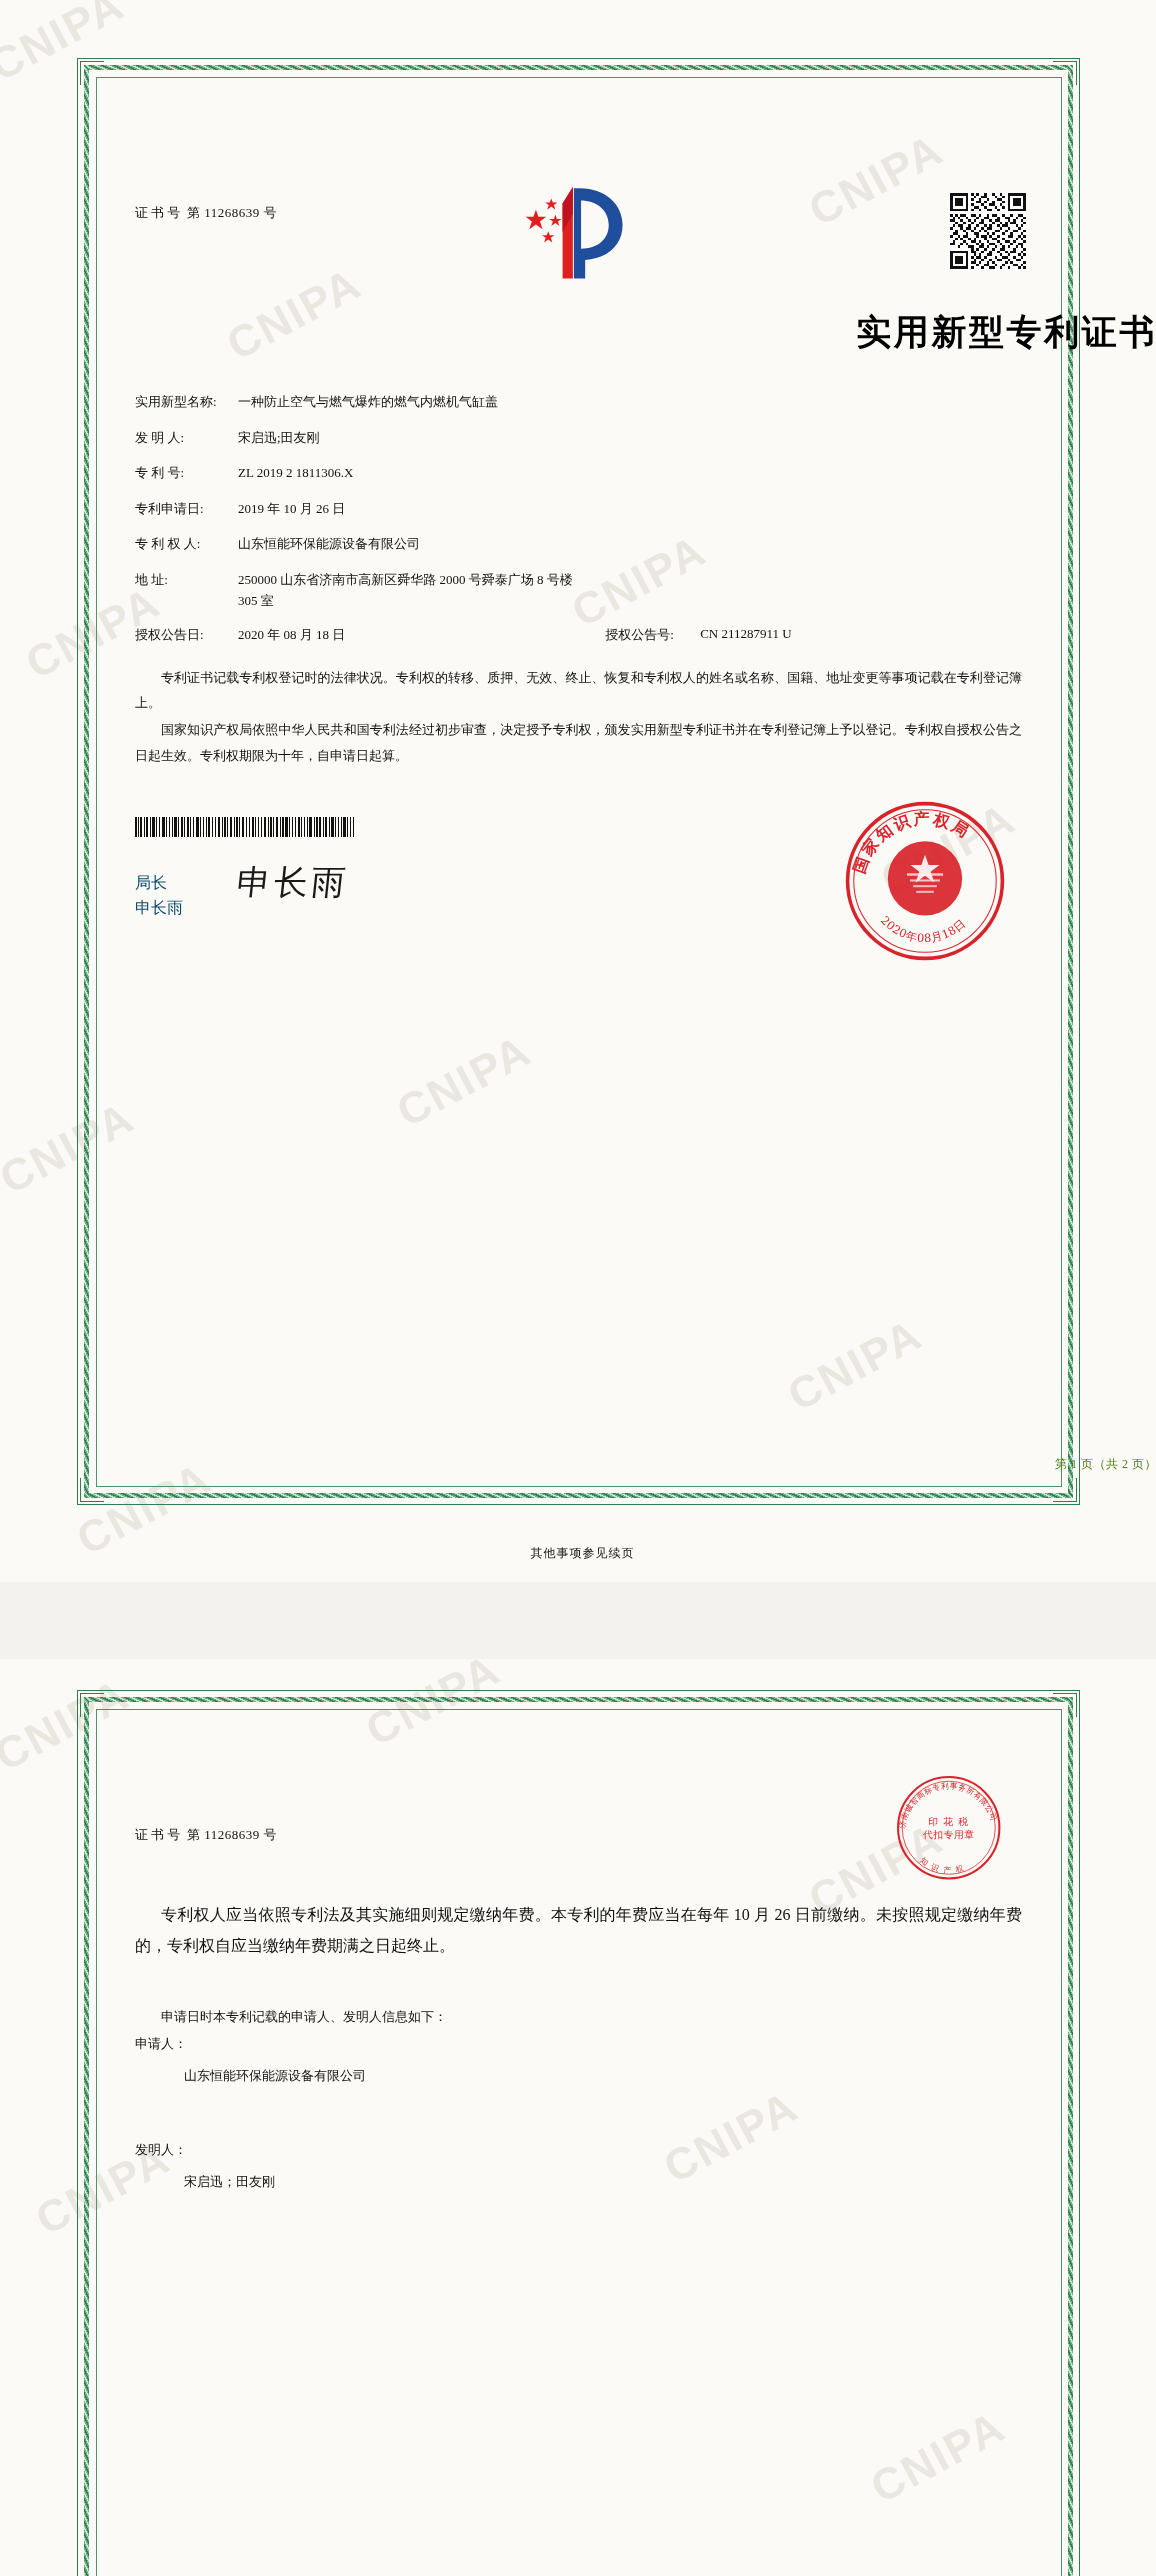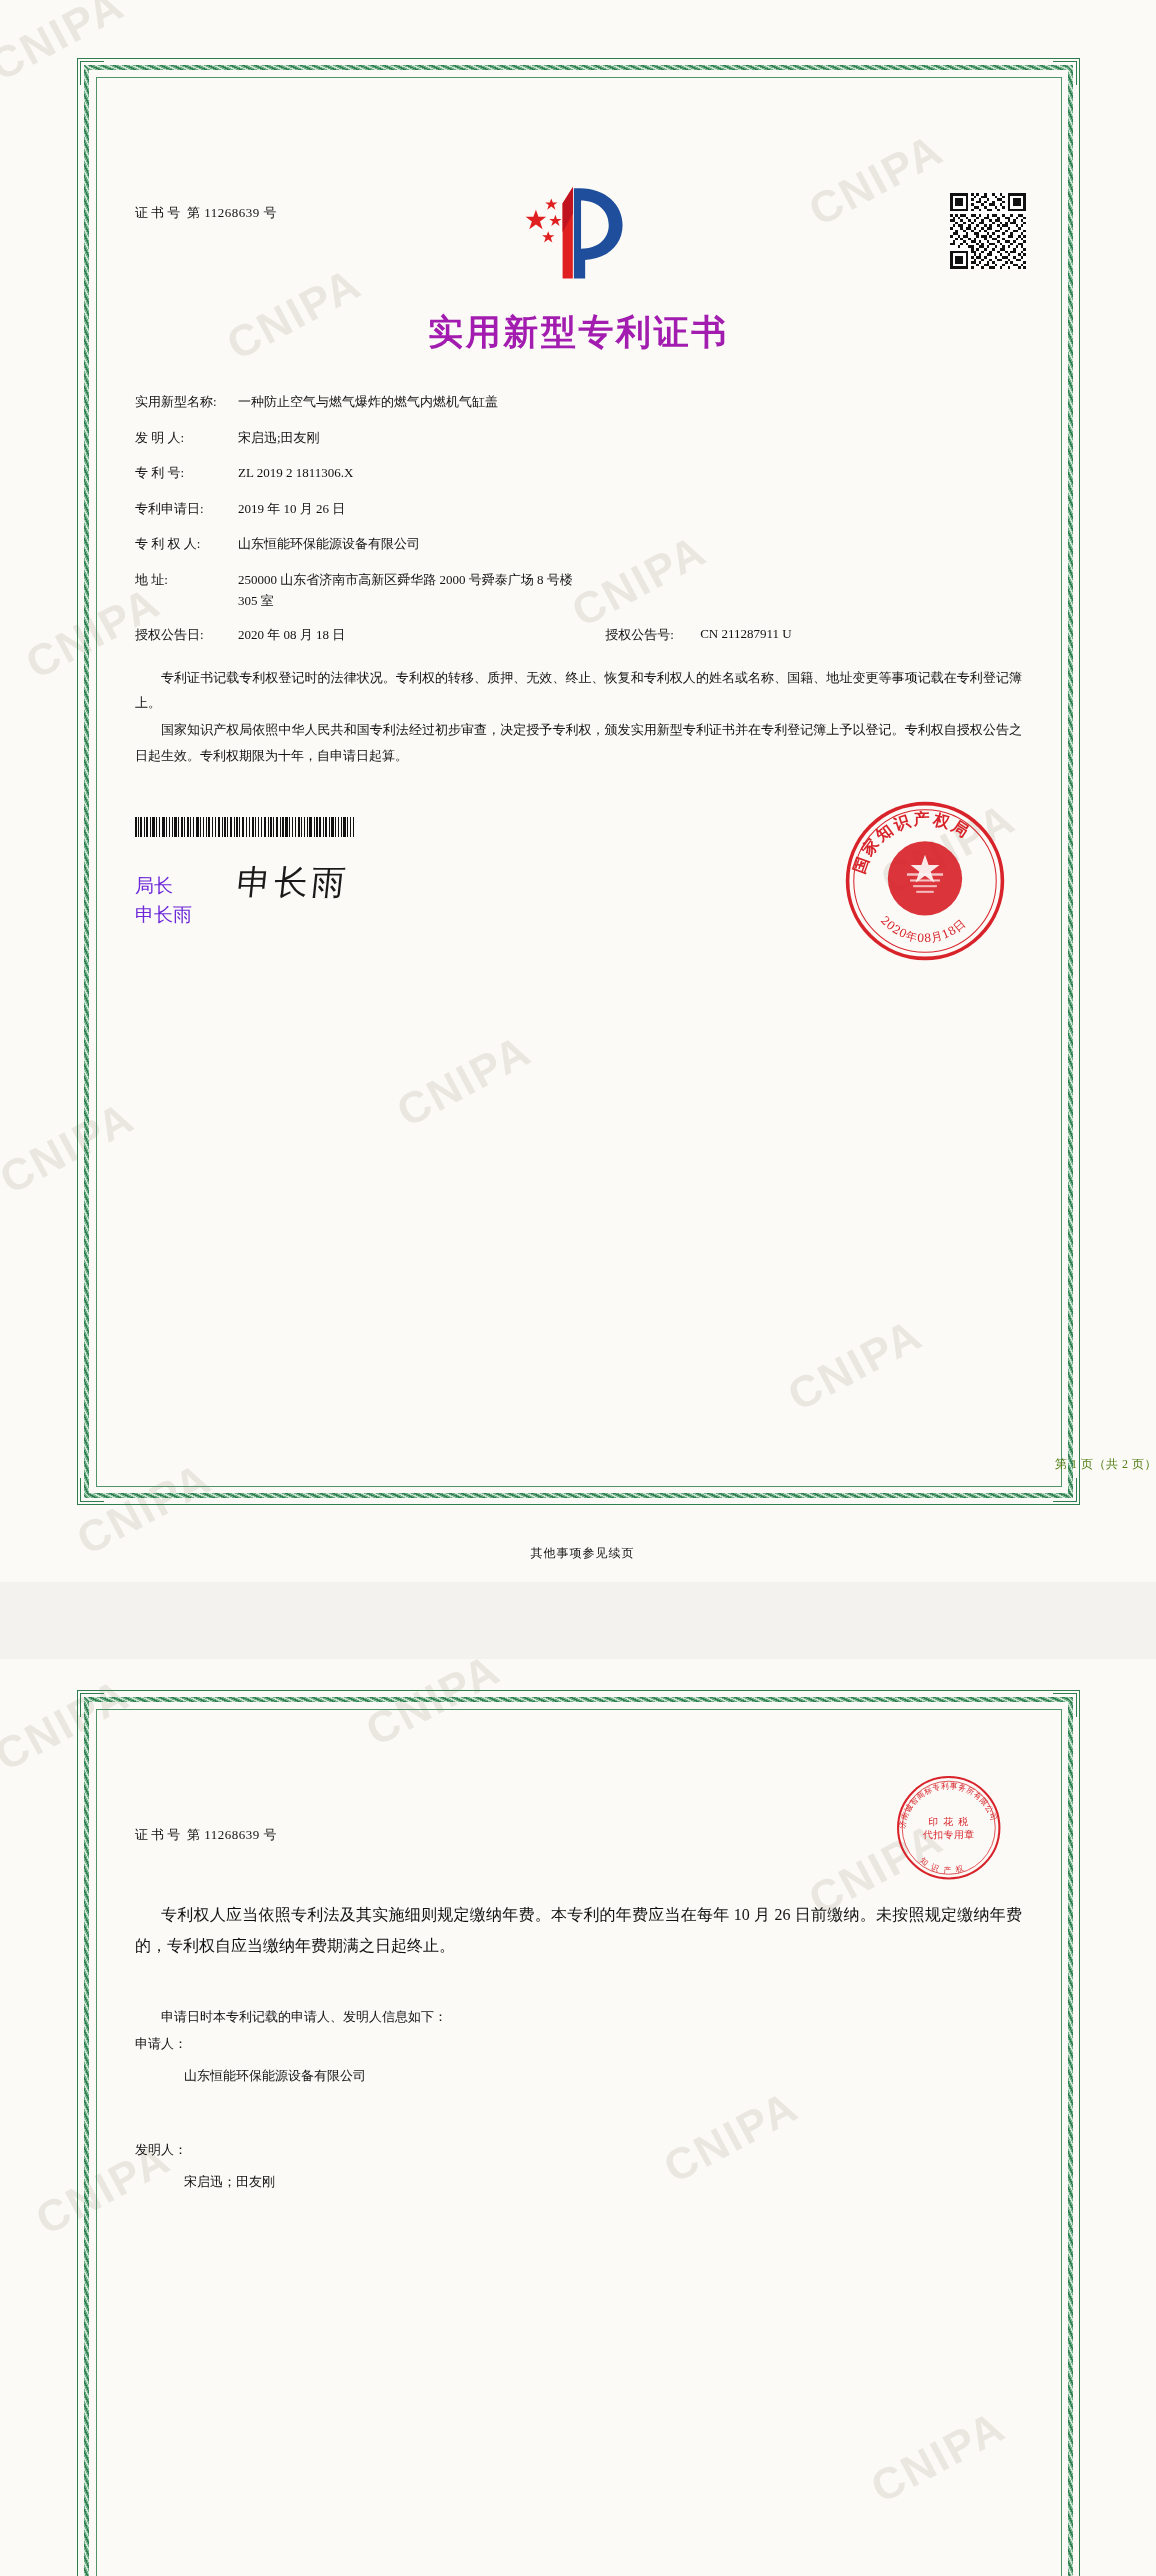--- a/index.html
+++ b/index.html
@@ -112,25 +112,25 @@
     transform: translateX(-50%);
     width: 134px;
     height: 100px;
     z-index: 4;
   }
 
   .main-title {
     position: absolute;
     top: 309px;
     left: 0; right: 0;
-    text-align: center;
+    text-align: right;
     font-size: 35px;
     font-weight: bold;
     letter-spacing: 2.6px;
-    color: #a21caf;
+    color: #000000;
     z-index: 4;
     font-family: "DejaVu Serif", serif;
   }
 
   .fields {
     position: absolute;
     top: 392px;
     left: 135px;
     right: 135px;
     z-index: 4;
@@ -185,23 +185,23 @@
     width: 222px;
     height: 19.6px;
     z-index: 4;
   }
 
   .signature-block {
     position: absolute;
     left: 135px;
     top: 871px;
     z-index: 4;
-    font-size: 19px;
+    font-size: 16px;
     line-height: 1.55;
-    color: #6d28d9;
+    color: #0c4a6e;
   }
   .sig-hand {
     position: absolute;
     left: 237px;
     top: 860px;
     z-index: 4;
     font-size: 34px;
     font-family: "DejaVu Serif", serif;
     color: #1a1a1a;
     letter-spacing: 3.1px;

